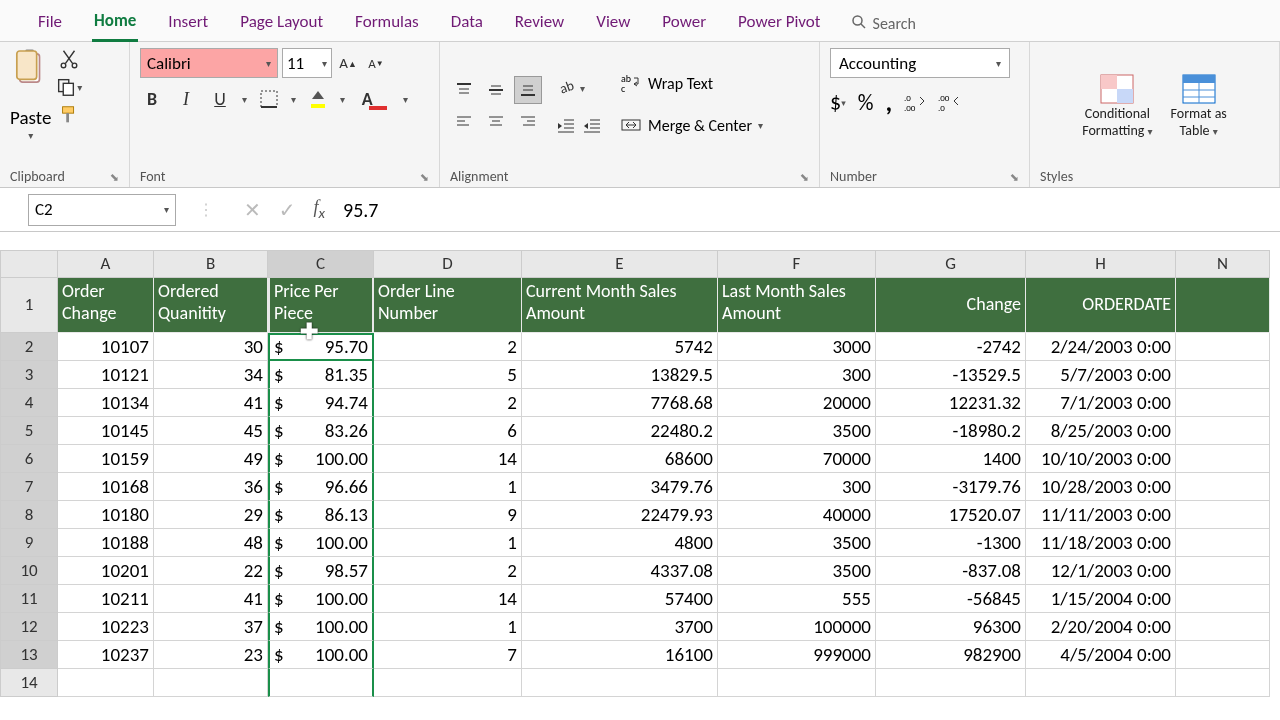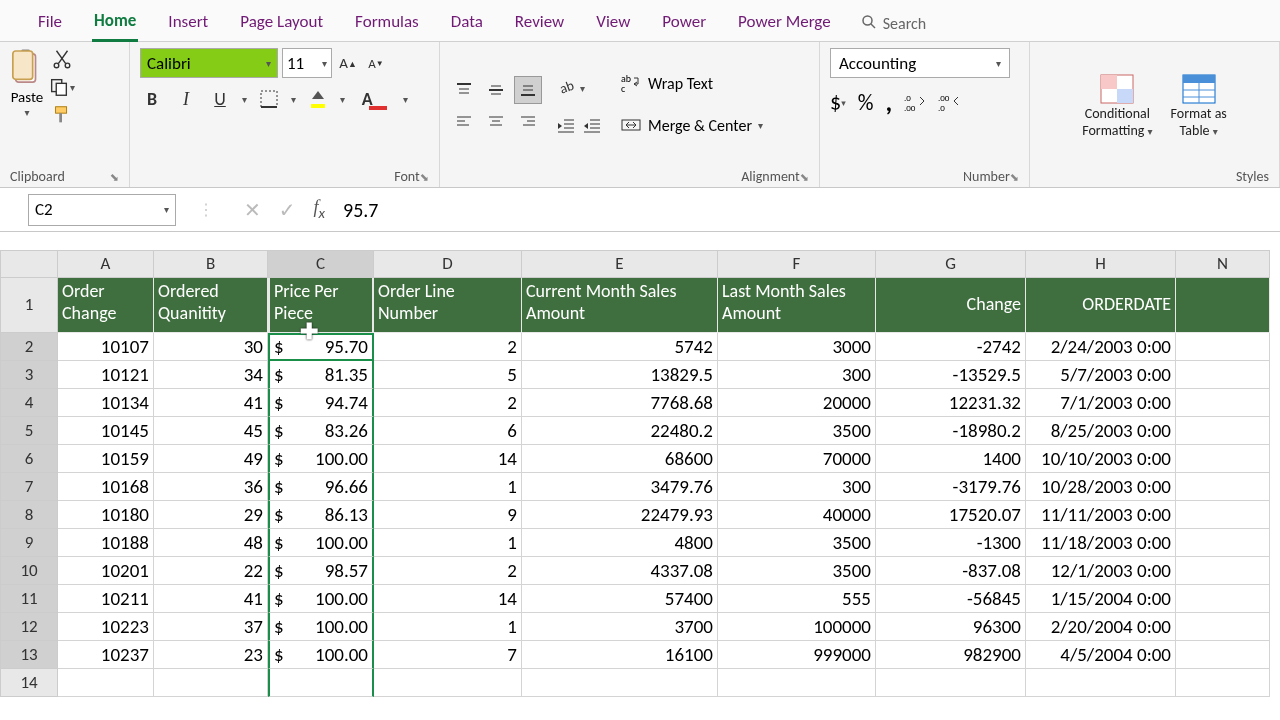--- a/index.html
+++ b/index.html
@@ -5,34 +5,34 @@
   * { box-sizing: border-box; margin: 0; padding: 0; font-family: "Segoe UI", Calibri, Arial, sans-serif; }
   body { background: #fff; width: 1280px; height: 720px; overflow: hidden; }
 
   .menubar { display: flex; align-items: center; gap: 28px; padding: 6px 20px 0 36px; height: 42px; border-bottom: 1px solid #d0d0d0; background: #fafafa; }
   .menubar .tab { font-size: 17px; color: #701a75; cursor: pointer; padding: 4px 2px 8px 2px; }
   .menubar .tab.active { color: #107c41; font-weight: 600; border-bottom: 3px solid #107c41; }
   .menubar .search { display: flex; align-items: center; gap: 6px; color: #666; font-size: 16px; }
 
   .ribbon { display: flex; background: #f5f5f5; border-bottom: 1px solid #c8c8c8; height: 146px; }
   .group { border-right: 1px solid #d8d8d8; padding: 6px 10px 2px 10px; display: flex; flex-direction: column; justify-content: space-between; }
-  .group-label { text-align: right; font-size: 14px; color: #555; padding-top: 4px; }
+  .group-label { text-align: left; font-size: 14px; color: #555; padding-top: 4px; }
   .group-body { display: flex; align-items: center; gap: 6px; flex: 1; }
   .btn { cursor: pointer; display: inline-flex; align-items: center; justify-content: center; }
   .vbtn { display: flex; flex-direction: column; align-items: center; cursor: pointer; }
   .launcher { text-align: right; font-size: 11px; color: #888; }
 
   .clipboard-col { display: flex; gap: 4px; align-items: flex-start; }
   .paste-big { flex-direction: column; align-items: center; }
   .paste-big svg { width: 34px; height: 40px; }
   .small-col { display: flex; flex-direction: column; gap: 6px; }
   .small-col .btn svg { width: 22px; height: 22px; }
 
   .font-top { display: flex; align-items: center; gap: 4px; margin-bottom: 8px; }
-  .font-name { width: 138px; height: 30px; border: 1px solid #aaa; background: #84cc16; font-size: 17px; padding: 2px 6px; display: flex; align-items: center; justify-content: space-between; }
+  .font-name { width: 138px; height: 30px; border: 1px solid #aaa; background: #fca5a5; font-size: 17px; padding: 2px 6px; display: flex; align-items: center; justify-content: space-between; }
   .font-size-box { width: 50px; height: 30px; border: 1px solid #aaa; background: #fff; font-size: 17px; padding: 2px 4px; display: flex; align-items: center; justify-content: space-between; }
   .dd-arrow { font-size: 10px; color: #555; }
   .font-bottom { display: flex; align-items: center; gap: 10px; }
   .fmt-btn { width: 24px; height: 26px; font-size: 18px; display: inline-flex; align-items: center; justify-content: center; cursor: pointer; color: #333; }
 
   .align-grid { display: grid; grid-template-columns: repeat(3, 28px); grid-template-rows: repeat(2, 28px); gap: 4px; }
   .align-cell { display: flex; align-items: center; justify-content: center; cursor: pointer; }
   .align-cell.active { background: #d0d0d0; border: 1px solid #999; }
 
   .numfmt-box { width: 180px; height: 30px; border: 1px solid #aaa; background: #fff; font-size: 17px; padding: 2px 8px; display: flex; align-items: center; justify-content: space-between; }
@@ -78,41 +78,41 @@
 <div class="menubar">
   <span class="tab">File</span>
   <span class="tab active">Home</span>
   <span class="tab">Insert</span>
   <span class="tab">Page Layout</span>
   <span class="tab">Formulas</span>
   <span class="tab">Data</span>
   <span class="tab">Review</span>
   <span class="tab">View</span>
   <span class="tab">Power</span>
-  <span class="tab">Power Merge</span>
+  <span class="tab">Power Pivot</span>
   <span class="search">
     <span><svg width="16" height="16" viewBox="0 0 16 16">
           <circle cx="6.5" cy="6.5" r="4.5" fill="none" stroke="#666" stroke-width="1.5"></circle>
           <line x1="10" y1="10" x2="14" y2="14" stroke="#666" stroke-width="1.5"></line>
         </svg></span>
     <span>Search</span>
   </span>
 </div>
 
 <div class="ribbon">
 
   <div class="group" style="width:130px">
     <div class="group-body clipboard-col">
       <div class="vbtn paste-big">
         <svg viewBox="0 0 24 28">
             <rect x="4" y="4" width="14" height="20" rx="2" fill="#fff" stroke="#b88" stroke-width="1.2"></rect>
             <rect x="8" y="1" width="6" height="5" rx="1" fill="#888"></rect>
             <rect x="2" y="2" width="14" height="20" rx="2" fill="#f8e6c8" stroke="#c8a050" stroke-width="1.2"></rect>
           </svg>
-        <span style="font-size:15px;margin-top:0">Paste</span>
+        <span style="font-size:19px;margin-top:18px">Paste</span>
         <span class="dd-arrow">▾</span>
       </div>
       <div class="small-col">
         <span class="btn">
             <svg viewBox="0 0 24 24">
               <path d="M6 3l10 14M18 3L8 17" stroke="#333" stroke-width="1.5" fill="none"></path>
               <circle cx="6" cy="19" r="2.5" fill="none" stroke="#333" stroke-width="1.5"></circle>
               <circle cx="18" cy="19" r="2.5" fill="none" stroke="#333" stroke-width="1.5"></circle>
             </svg>
           </span>

